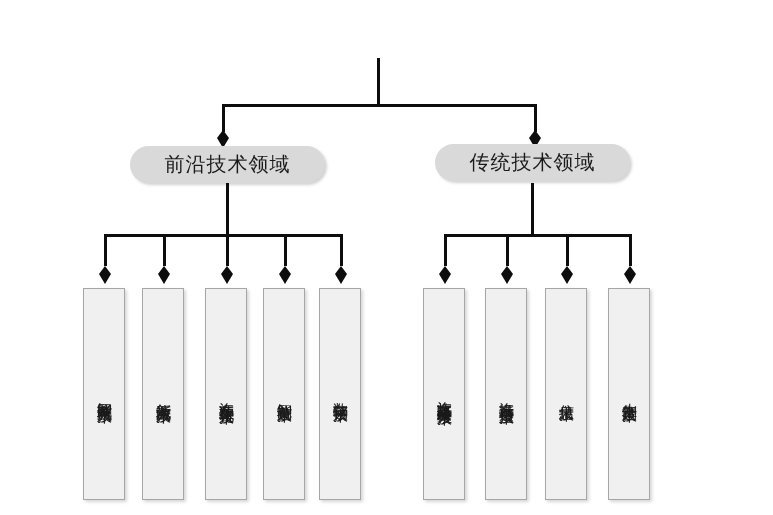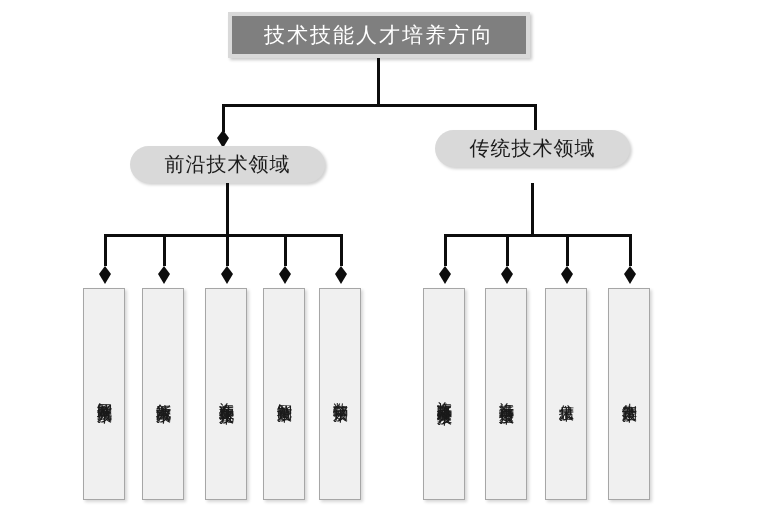--- a/index.html
+++ b/index.html
@@ -108,43 +108,40 @@
     text-orientation: upright;
     white-space: nowrap;
     letter-spacing: 1px;
   }
 </style>
 </head>
 <body>
 
 <div id="canvas">
 
-  <div class="root-node" style="left:228px; top:12px; width:302px; height:46px;">
-    <span class="label">技术技能人才培养方向</span>
-  </div>
 
   <div class="conn v" style="left:377px; top:58px; width:3px; height:49px;"></div>
   <div class="conn h" style="left:222px; top:104px; width:315px; height:3px;"></div>
   <div class="conn v" style="left:222px; top:104px; width:3px; height:28px;"></div>
   <div class="conn v" style="left:534px; top:104px; width:3px; height:28px;"></div>
 
   <div class="arrow" style="left:217px; top:130px;">
     <span class="top-tri"></span>
       <span class="bot-tri"></span>
   </div>
   <div class="arrow" style="left:529px; top:130px;">
     <span class="top-tri"></span>
       <span class="bot-tri"></span>
   </div>
 
   <div class="cat-node" style="left:130px; top:146px; width:195px; height:37px;">
     <span class="label">前沿技术领域</span>
   </div>
 
-  <div class="cat-node" style="left:435px; top:130px; width:195px; height:37px;">
+  <div class="cat-node" style="left:435px; top:144px; width:195px; height:37px;">
     <span class="label">传统技术领域</span>
   </div>
 
   <div class="conn v" style="left:226px; top:183px; width:3px; height:52px;"></div>
   <div class="conn h" style="left:104px; top:234px; width:239px; height:3px;"></div>
 
   <div class="conn v" style="left:104px; top:234px; width:3px; height:32px;"></div>
   <div class="conn v" style="left:163px; top:234px; width:3px; height:32px;"></div>
   <div class="conn v" style="left:226px; top:234px; width:3px; height:32px;"></div>
   <div class="conn v" style="left:284px; top:234px; width:3px; height:32px;"></div>

